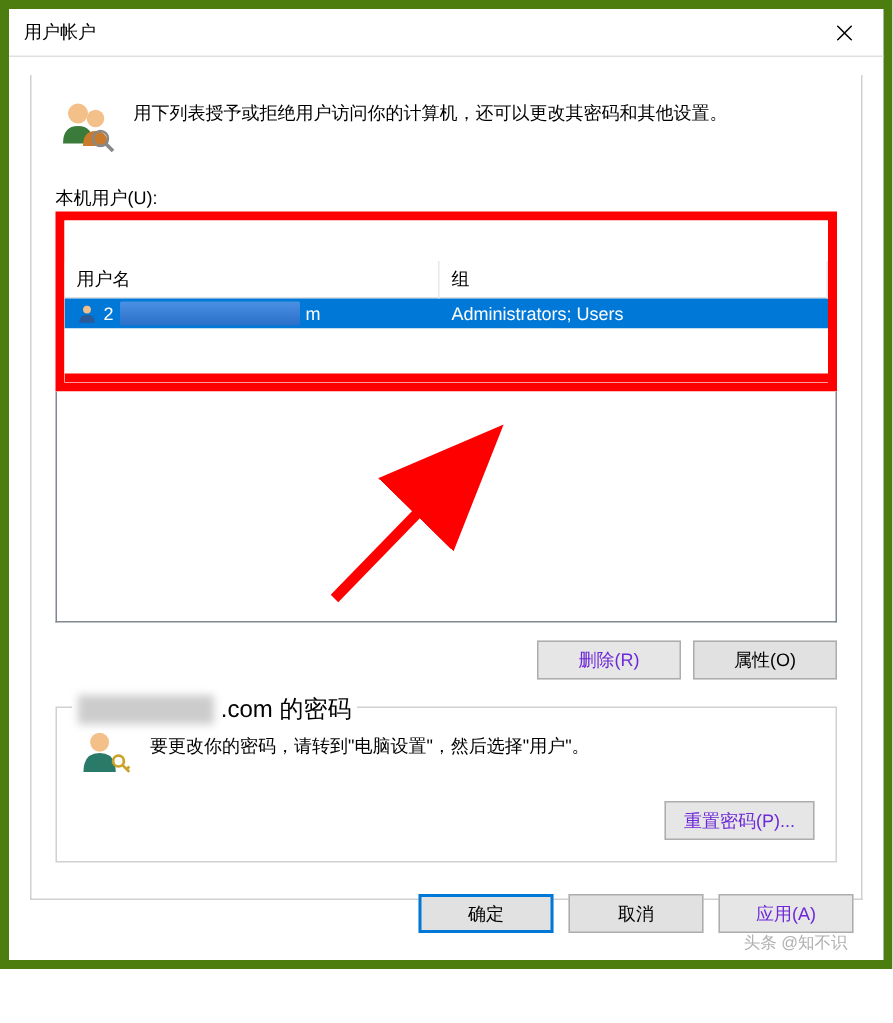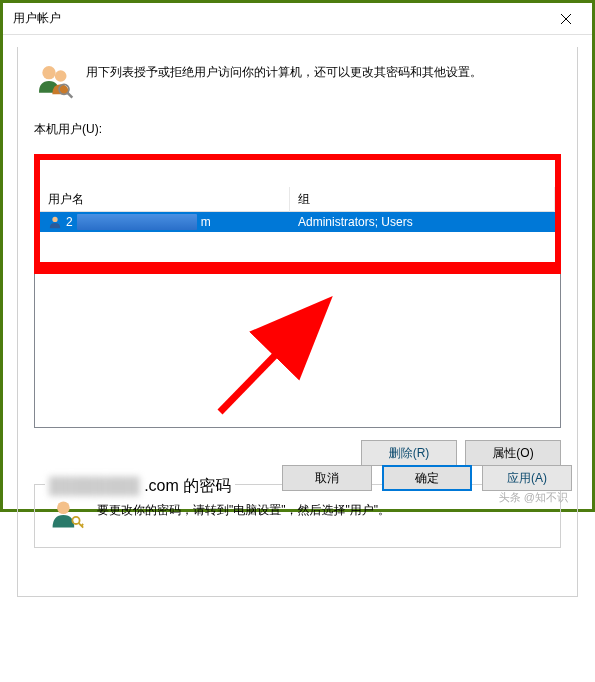--- a/index.html
+++ b/index.html
@@ -1,38 +1,38 @@
 <!DOCTYPE html>
 <html><head>
   <meta charset="utf-8">
   <style>
     * { box-sizing: border-box; margin: 0; padding: 0; font-family: "Microsoft YaHei", "Segoe UI", sans-serif; }
     body { background: #fff; width: 595px; height: 682px; overflow: hidden; position: relative; }
     
-    .window { width: 595px; height: 512px; border: 3px solid #4d7c0f; background: #fff; position: relative; }
+    .window { width: 595px; height: 646px; border: 6px solid #4d7c0f; background: #fff; position: relative; }
     
     .titlebar { height: 32px; display: flex; align-items: center; padding: 0 4px 0 10px; border-bottom: 1px solid #e0e0e0; }
     .titlebar-text { flex: 1; font-size: 12px; color: #000; }
     .close-btn { width: 45px; height: 30px; display: flex; align-items: center; justify-content: center; cursor: pointer; }
     .close-btn svg { width: 10px; height: 10px; }
     
     .content { padding: 12px 14px; }
     
     .tabs { display: flex; border-bottom: 1px solid #d0d0d0; margin-bottom: 0; position: relative; height: 25px; }
     .tab { padding: 3px 14px; font-size: 12px; border: 1px solid #d0d0d0; border-bottom: none; margin-right: -1px; background: #fff; cursor: pointer; height: 25px; display: flex; align-items: center; }
     .tab.active { background: #fff; position: relative; z-index: 2; border-bottom: 1px solid #fff; margin-bottom: -1px; }
     .tab.inactive { background: #f8f8f8; }
     
     .tab-body { border: 1px solid #d0d0d0; border-top: none; padding: 14px 16px 16px 16px; min-height: 550px; }
     
     .intro { display: flex; gap: 12px; margin-bottom: 20px; }
     .intro-icon { width: 40px; height: 40px; flex-shrink: 0; }
     .intro-text { font-size: 12px; color: #000; line-height: 1.6; padding-top: 2px; }
     
-    .section-label { font-size: 12px; margin-bottom: 16px; }
+    .section-label { font-size: 12px; margin-bottom: 0; }
     
     .highlight-box { border: 6px solid #ff0000; padding: 0; margin-bottom: 0; }
     
     .listview { border: 1px solid #828790; background: #fff; height: 220px; overflow: hidden; }
     .listview.highlighted { border: none; }
     .lv-header { display: flex; background: #fff; border-bottom: 1px solid #e0e0e0; height: 24px; align-items: center; margin-top: 28px; }
     .lv-col { font-size: 12px; padding: 4px 8px; border-right: 1px solid #e8e8e8; }
     .lv-col.c1 { width: 250px; }
     .lv-col.c2 { flex: 1; }
     .lv-row { display: flex; height: 20px; align-items: center; background: #0078d7; color: #fff; font-size: 12px; }
@@ -42,21 +42,21 @@
     .person-icon { width: 14px; height: 14px; flex-shrink: 0; }
     .redact { display:inline-block; background: linear-gradient(#4a90e2, #2a6fc9); height: 16px; border-radius: 1px; }
     .lv-remainder { height: 36px; background:#fff; border-bottom: 6px solid #ff0000; }
     
     .listview-below { border: 1px solid #828790; border-top: none; background: #fff; height: 154px; position: relative; }
     
     .arrow-overlay { position: absolute; left: 170px; top: 18px; width: 140px; height: 130px; pointer-events: none; }
     
     .btn-row { display: flex; gap: 8px; justify-content: flex-end; margin-top: 12px; }
     .btn { min-width: 96px; height: 26px; font-size: 12px; border: 1px solid #adadad; background: #e1e1e1; display: inline-flex; align-items: center; justify-content: center; cursor: pointer; padding: 0 12px; }
-    .btn:disabled, .btn.disabled { color: #0c4a6e; cursor: default; background: #e6e6e6; }
+    .btn:disabled, .btn.disabled { color: #6d28d9; cursor: default; background: #e6e6e6; }
     
     .password-group { border: 1px solid #d0d0d0; margin-top: 18px; padding: 12px 14px 14px 14px; position: relative; }
     .password-group .legend { position: absolute; top: -9px; left: 10px; background: #fff; padding: 0 4px; font-size: 16px; }
     .pwd-body { display: flex; gap: 12px; align-items: flex-start; }
     .pwd-icon { width: 36px; height: 36px; flex-shrink: 0; }
     .pwd-text { font-size: 12px; line-height: 1.6; padding-top: 4px; }
     .pwd-btnrow { display: flex; justify-content: flex-end; margin-top: 14px; }
     
     .footer-btns { position: absolute; bottom: 18px; right: 20px; display: flex; gap: 10px; align-items: center; }
     .footer-btns .btn { min-width: 90px; }
@@ -142,25 +142,28 @@
         <div class="pwd-body">
           <svg class="pwd-icon" viewBox="0 0 40 40">
             <circle cx="16" cy="12" r="7" fill="#f4c089"></circle>
             <path d="M4 34 Q4 20 16 20 Q28 20 28 34 Z" fill="#2a7a6a"></path>
             <circle cx="30" cy="26" r="4" fill="none" stroke="#c9a227" stroke-width="2"></circle>
             <line x1="33" y1="29" x2="38" y2="34" stroke="#c9a227" stroke-width="2"></line>
             <line x1="36" y1="32" x2="38" y2="30" stroke="#c9a227" stroke-width="2"></line>
           </svg>
           <div class="pwd-text">要更改你的密码，请转到"电脑设置"，然后选择"用户"。</div>
         </div>
+        <div class="pwd-btnrow">
+          <button class="btn disabled">重置密码(P)...</button>
+        </div>
       </div>
 
     </div>
   </div>
 
   <div class="footer-btns">
+    <button class="btn primary">确定</button>
     <button class="btn">取消</button>
-    <button class="btn primary">确定</button>
     <button class="btn disabled">应用(A)</button>
   </div>
 
   <div class="watermark">头条 @知不识</div>
 </div>
 
 </body></html>

